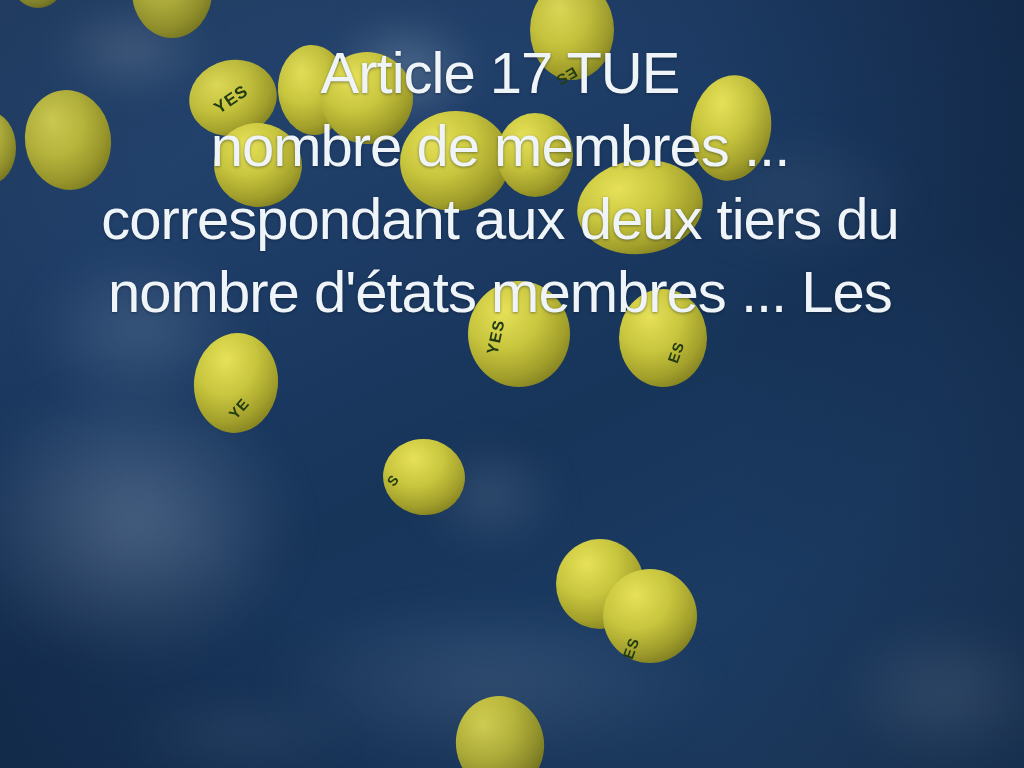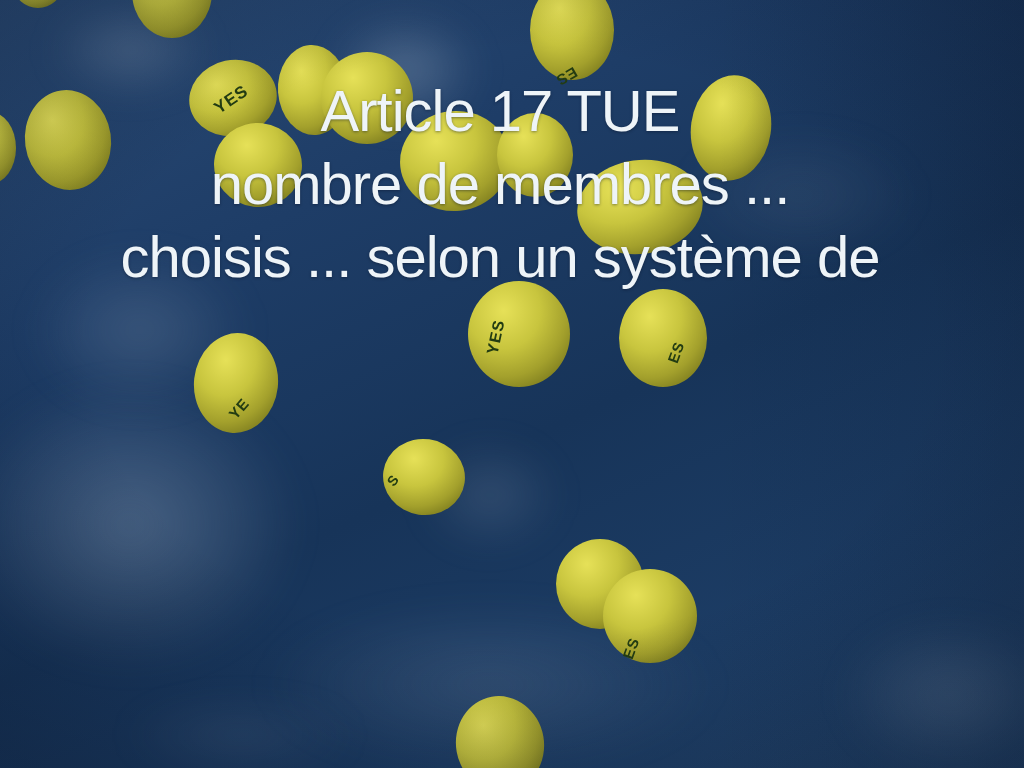--- a/index.html
+++ b/index.html
@@ -41,21 +41,20 @@
   }
   .text-block{
     position:absolute;left:0;top:36px;width:1000px;
     text-align:center;
     color:var(--text-color,#eef4f8);
     font-size:58px;
     line-height:73px;
     letter-spacing:-1px;
     font-weight:400;
     text-shadow:0 1px 3px rgba(10,20,40,.45);
-    margin-top:38px;
   }
   .line{white-space:nowrap;}
 </style>
 </head>
 <body>
 
 <div class="slide">
   <div class="sky"></div>
 
   <div class="cloud c1"></div>
@@ -144,15 +143,16 @@
       <g transform="rotate(-10 500 744)">
         <ellipse cx="500" cy="744" rx="44" ry="48" fill="url(#balloonGrad)"></ellipse>
       </g>
     </svg>
 
   <div class="vignette"></div>
 
   <div class="text-block">
     <div class="line">Article 17 TUE</div>
     <div class="line">nombre de membres ...</div>
-    <div class="line">choisis ... selon un système de</div>
+    <div class="line">correspondant aux deux tiers du</div>
+    <div class="line">nombre d'états membres ... Les</div>
   </div>
 </div>
 
 </body></html>

